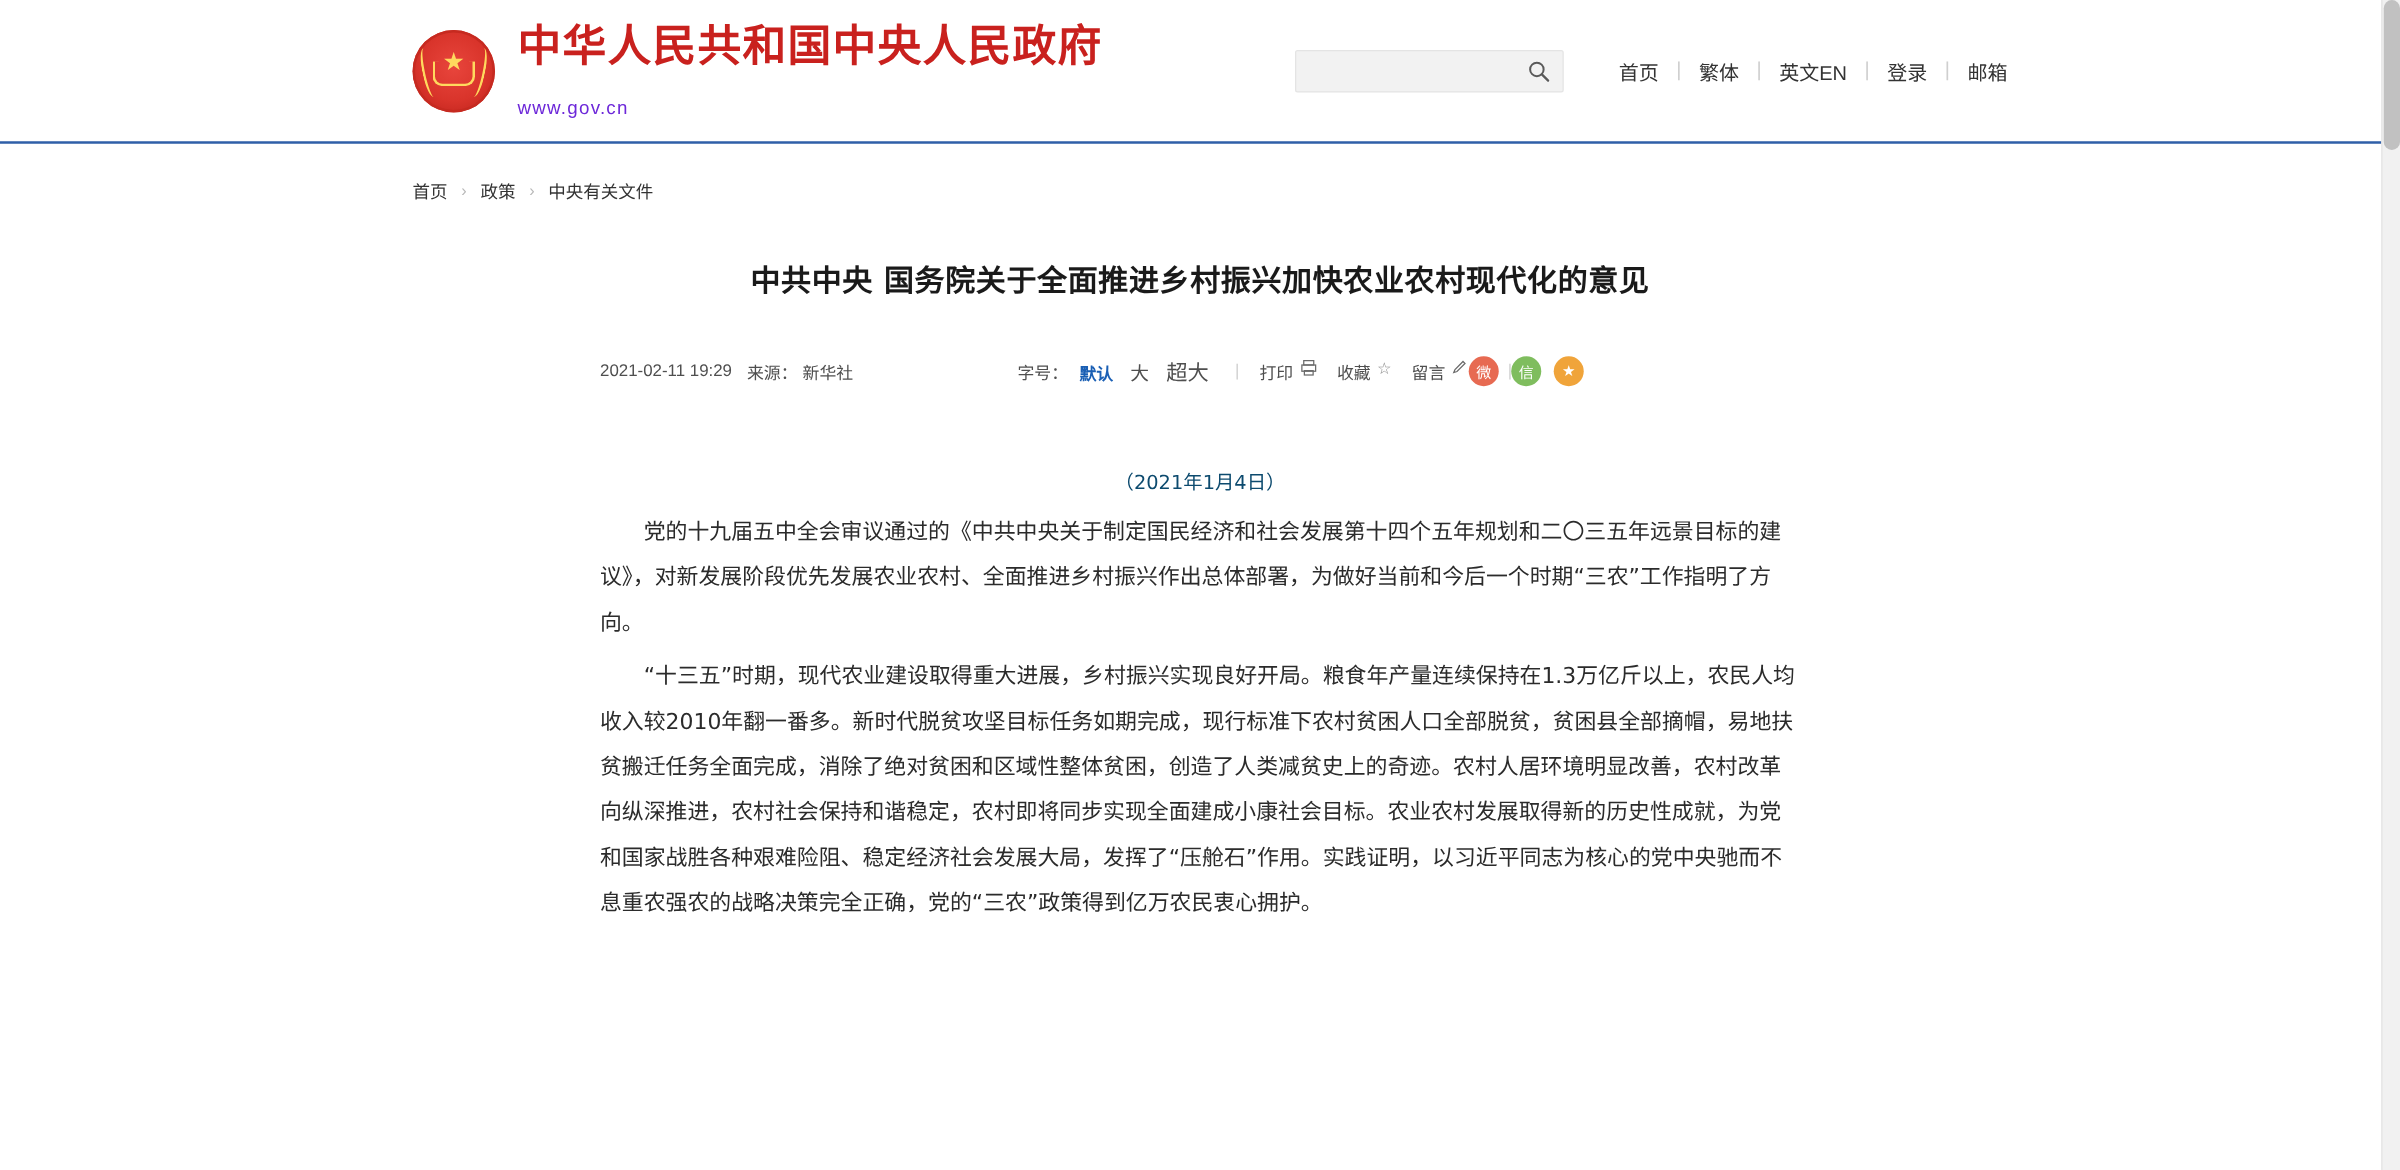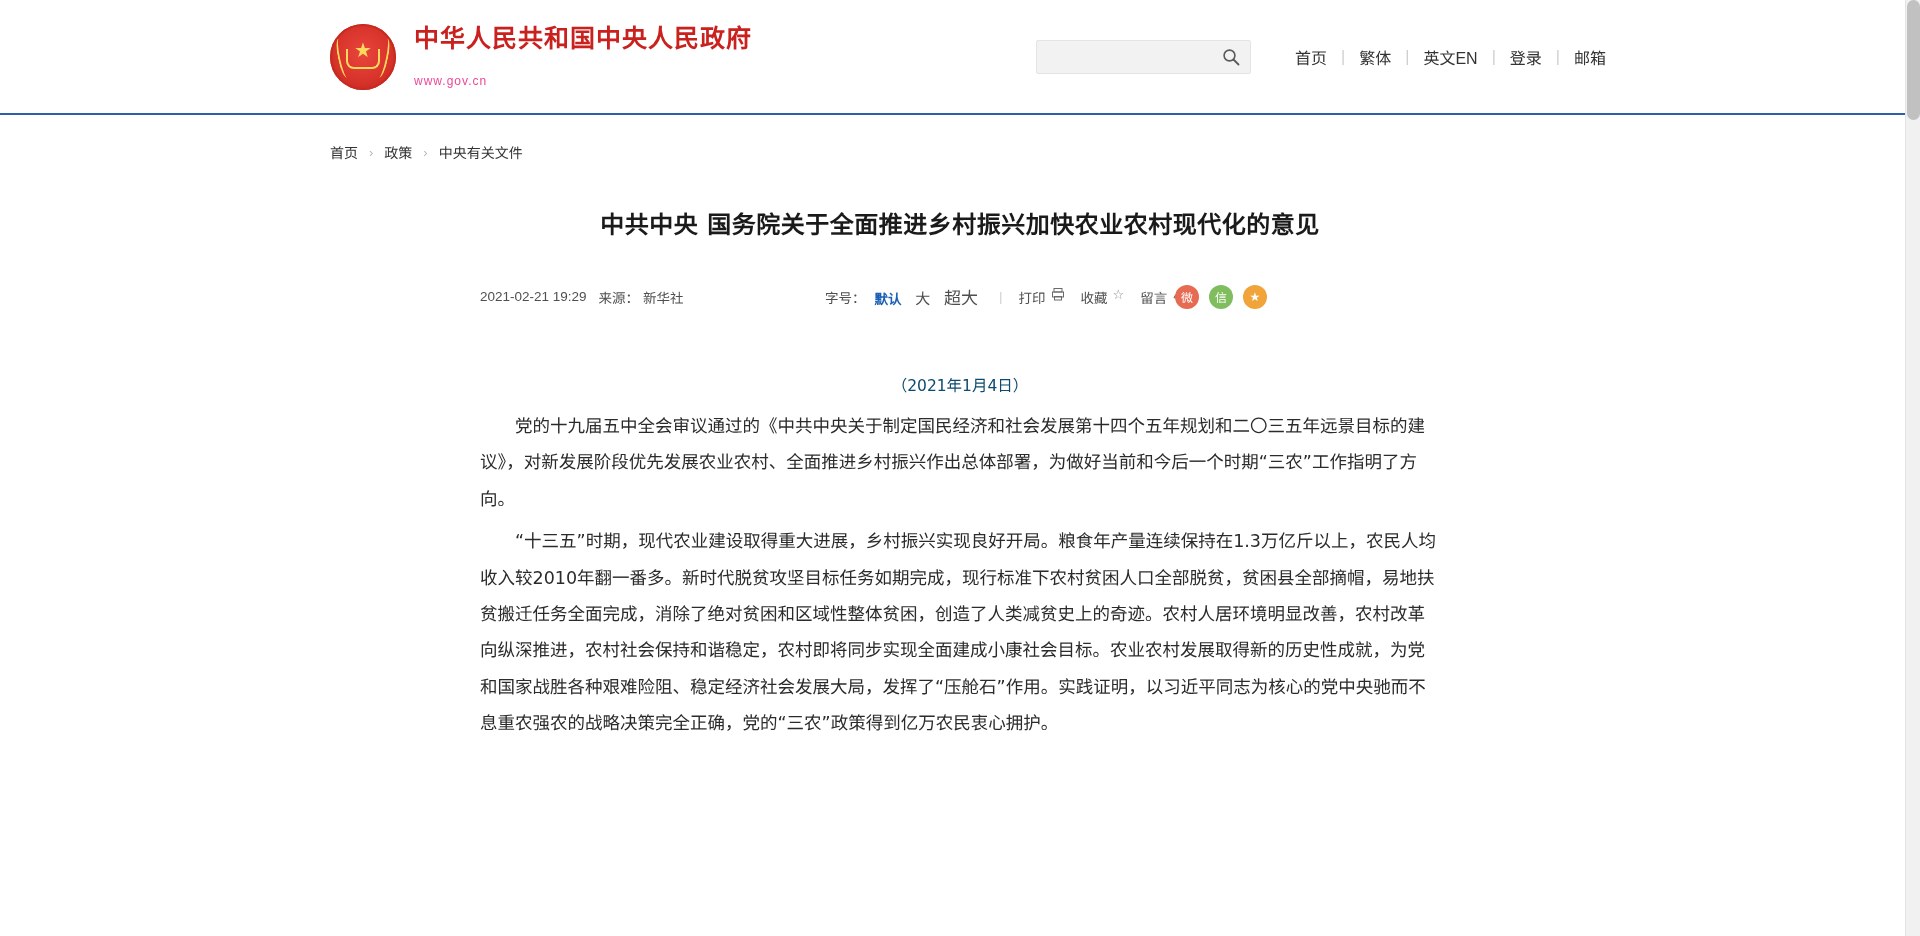--- a/index.html
+++ b/index.html
@@ -54,29 +54,29 @@
     top: 14px;
     width: 10px; height: 40px;
     border-left: 2px solid #ffd95e;
     border-radius: 60%;
   }
   .emblem .wheat-l { left: 8px; transform: rotate(-12deg); }
   .emblem .wheat-r { right: 8px; transform: rotate(12deg) scaleX(-1); }
   .brand-text { margin-left: 18px; }
   .brand-title {
     color: #c9211e;
-    font-size: 25px;
+    font-size: 35px;
     font-weight: bold;
     letter-spacing: 1px;
     line-height: 1.15;
     font-family: "DejaVu Sans", "Liberation Sans", sans-serif;
   }
   .brand-sub {
-    color: #ec4899;
-    font-size: 12px;
+    color: #6d28d9;
+    font-size: 15px;
     letter-spacing: 1px;
     margin-top: 20px;
   }
 
   .header-right {
     position: absolute;
     right: 300px;
     top: 40px;
     display: flex;
     align-items: center;
@@ -156,21 +156,21 @@
     height: 36px;
     display: flex;
     align-items: center;
     font-size: 13.5px;
     color: #555;
     position: relative;
   }
   .meta-left { color: #4f4f4f; }
   .meta-mid {
     position: absolute;
-    left: 345px;
+    left: 334px;
     display: flex;
     align-items: center;
     gap: 0;
   }
   .meta-mid .lbl { color: #4f4f4f; }
   .fsize { margin-left: 4px; }
   .fsize span { cursor: pointer; color: #4f4f4f; padding: 0 5px; }
   .fsize .active { color: #1a5fb4; font-weight: bold; }
   .fsize .big { font-size: 15px; }
   .fsize .bigger { font-size: 17px; }
@@ -273,21 +273,21 @@
   <a href="#">政策</a>
   <span class="arrow">›</span>
   <a href="#">中央有关文件</a>
 </div>
 
 <div class="article">
 
   <h1 class="doc-title">中共中央 国务院关于全面推进乡村振兴加快农业农村现代化的意见</h1>
 
   <div class="meta-bar">
-    <span class="meta-left">2021-02-21 19:29</span>
+    <span class="meta-left">2021-02-11 19:29</span>
     <span class="meta-left" style="margin-left:12px">来源：</span>
     <span class="meta-left" style="margin-left:4px">新华社</span>
 
     <span class="meta-mid">
       <span class="lbl">字号：</span>
       <span class="fsize">
         <span class="active">默认</span>
         <span class="big">大</span>
         <span class="bigger">超大</span>
       </span>

